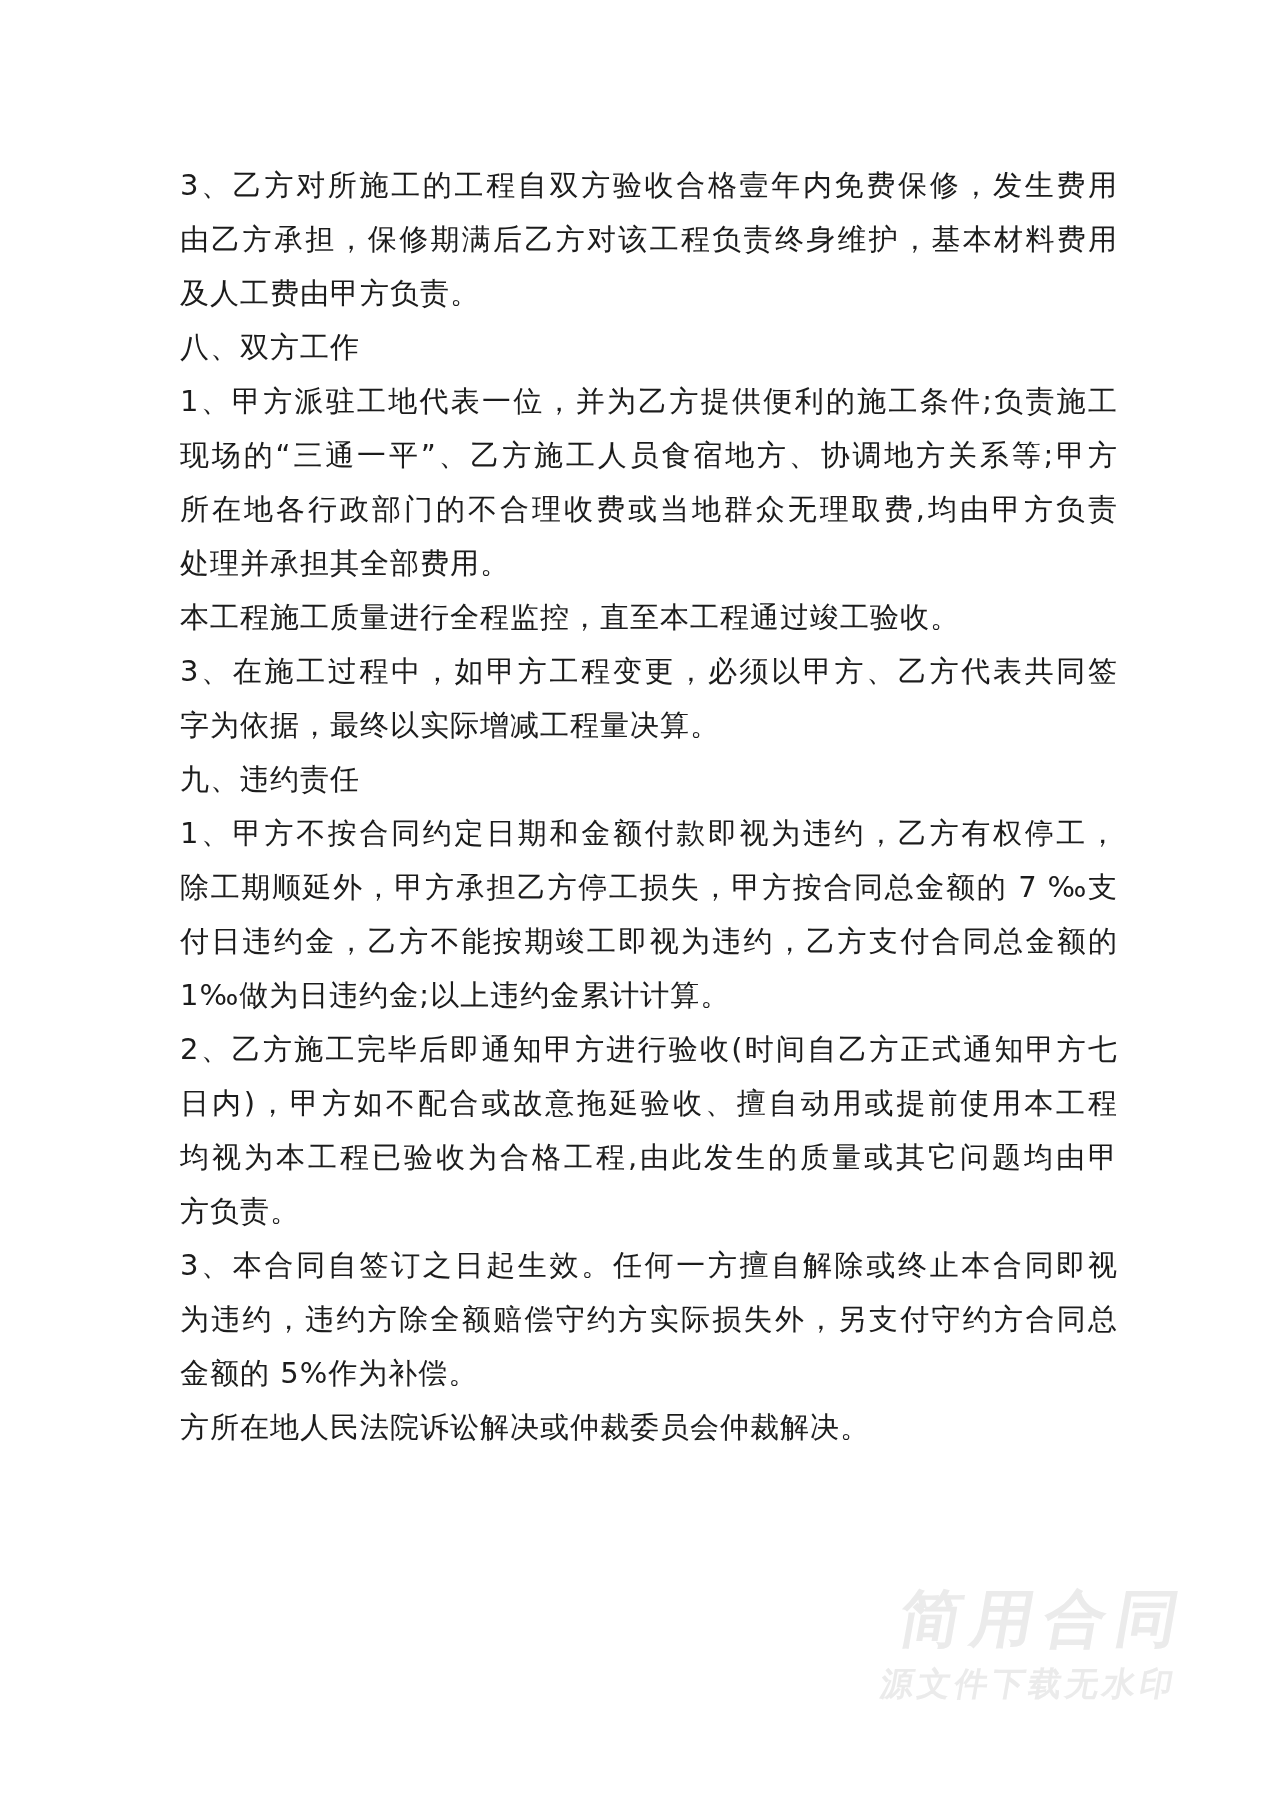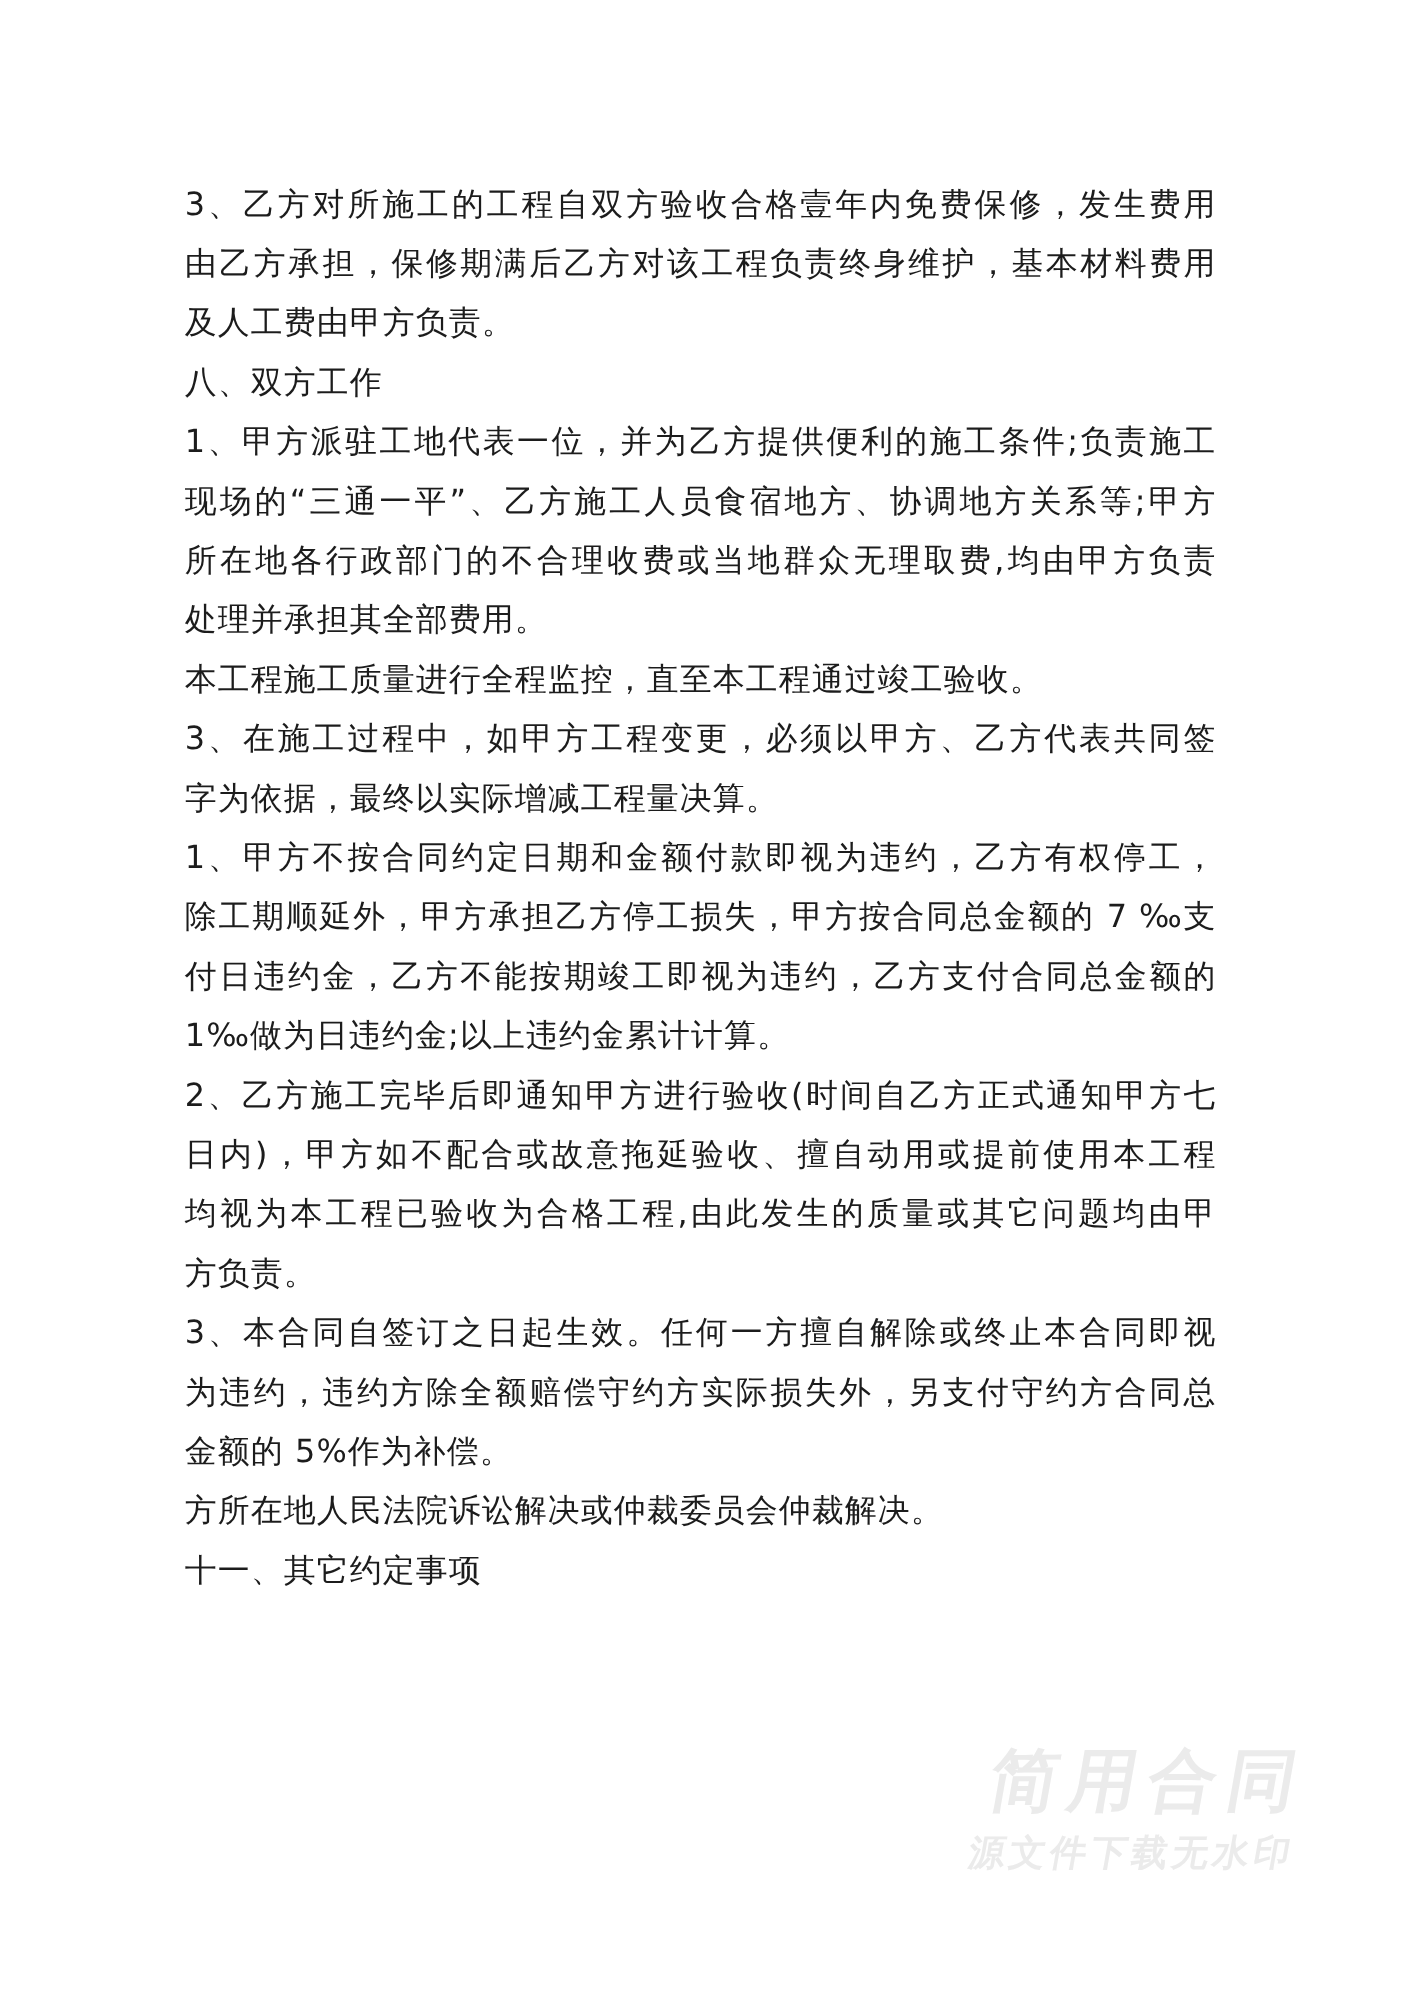--- a/index.html
+++ b/index.html
@@ -11,21 +11,21 @@
     overflow: hidden;
     font-family: "DejaVu Sans", sans-serif;
   }
   .page {
     position: absolute;
     inset: 0;
     background: #ffffff;
   }
   .doc {
     position: absolute;
-    left: 168px;
+    left: 180px;
     top: 158px;
     width: 937px;
     color: #1c1c1c;
   }
   .line {
     height: 54px;
     line-height: 54px;
     font-size: 29px;
     white-space: nowrap;
     letter-spacing: 1px;
@@ -68,33 +68,33 @@
       <div class="line justify">由乙方承担，保修期满后乙方对该工程负责终身维护，基本材料费用</div>
       <div class="line">及人工费由甲方负责。</div>
       <div class="line">八、双方工作</div>
       <div class="line justify">1、甲方派驻工地代表一位，并为乙方提供便利的施工条件;负责施工</div>
       <div class="line justify">现场的“三通一平”、乙方施工人员食宿地方、协调地方关系等;甲方</div>
       <div class="line justify">所在地各行政部门的不合理收费或当地群众无理取费,均由甲方负责</div>
       <div class="line">处理并承担其全部费用。</div>
       <div class="line">本工程施工质量进行全程监控，直至本工程通过竣工验收。</div>
       <div class="line justify">3、在施工过程中，如甲方工程变更，必须以甲方、乙方代表共同签</div>
       <div class="line">字为依据，最终以实际增减工程量决算。</div>
+      <div class="line">九、违约责任</div>
       <div class="line justify">1、甲方不按合同约定日期和金额付款即视为违约，乙方有权停工，</div>
       <div class="line justify">除工期顺延外，甲方承担乙方停工损失，甲方按合同总金额的 7 ‰支</div>
       <div class="line justify">付日违约金，乙方不能按期竣工即视为违约，乙方支付合同总金额的</div>
       <div class="line">1‰做为日违约金;以上违约金累计计算。</div>
       <div class="line justify">2、乙方施工完毕后即通知甲方进行验收(时间自乙方正式通知甲方七</div>
       <div class="line justify">日内)，甲方如不配合或故意拖延验收、擅自动用或提前使用本工程</div>
       <div class="line justify">均视为本工程已验收为合格工程,由此发生的质量或其它问题均由甲</div>
       <div class="line">方负责。</div>
       <div class="line justify">3、本合同自签订之日起生效。任何一方擅自解除或终止本合同即视</div>
       <div class="line justify">为违约，违约方除全额赔偿守约方实际损失外，另支付守约方合同总</div>
       <div class="line">金额的 5%作为补偿。</div>
       <div class="line">方所在地人民法院诉讼解决或仲裁委员会仲裁解决。</div>
-      <div class="line">十一、其它约定事项</div>
     </div>
 
   <div class="watermark">
     <div class="wm-main">简用合同</div>
     <div class="wm-sub">源文件下载无水印</div>
   </div>
 
 </div>
 
 </body></html>

